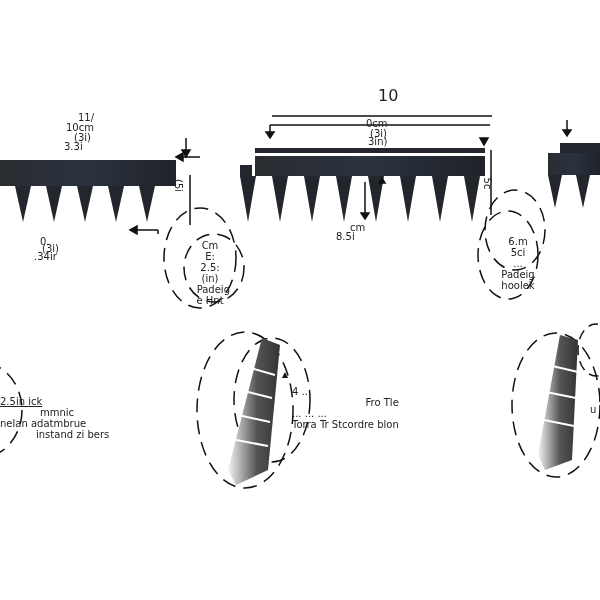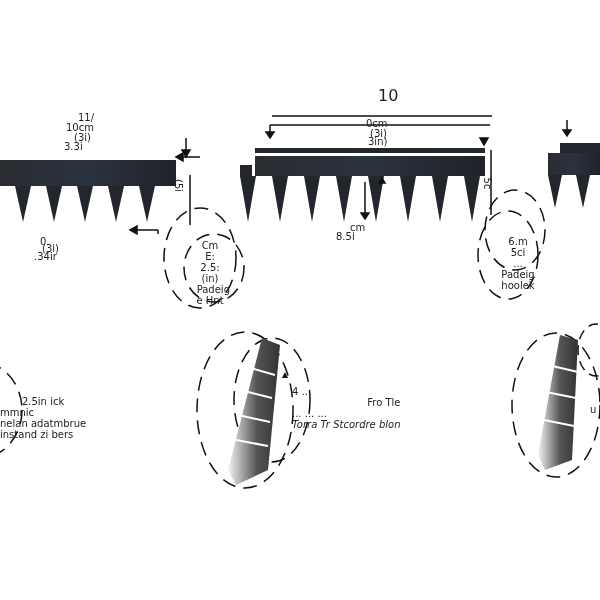--- a/index.html
+++ b/index.html
@@ -151,24 +151,24 @@
 </div>
 <div class="abs" style="left:496px;top:236px;width:44px;text-align:center;">
   <div class="lbl" style="position:static;text-align:center;">6.m</div>
   <div class="lbl" style="position:static;">5ci</div>
   <div class="lbl small" style="position:static;">...</div>
   <div class="lbl small" style="position:static;">Padeig</div>
   <div class="lbl small" style="position:static;">hoolek</div>
 </div>
 
 <div class="abs" style="left:0;top:396px;text-align:left;">
-  <div class="lbl" style="position:static;text-align:center;">2.5in ick</div>
-  <div class="lbl small" style="position:static;text-align:left;">mmnic</div>
+  <div class="lbl" style="position:static;text-align:left;text-decoration:underline;">2.5in ick</div>
+  <div class="lbl small" style="position:static;text-align:left;padding-left:40px;">mmnic</div>
   <div class="lbl small" style="position:static;text-align:left;">nelan adatmbrue</div>
-  <div class="lbl small" style="position:static;text-align:left;">instand zi bers</div>
+  <div class="lbl small" style="position:static;text-align:left;padding-left:36px;">instand zi bers</div>
 </div>
 <div class="abs" style="left:292px;top:386px;text-align:left;">
   <div class="lbl small" style="position:static;text-align:left;">4 ...</div>
   <div class="lbl small" style="position:static;text-align:right;">Fro Tle</div>
   <div class="lbl small" style="position:static;text-align:left;">... ... ...</div>
-  <div class="lbl small" style="position:static;text-align:left;font-style:italic;">Torra Tr Stcordre blon</div>
+  <div class="lbl small" style="position:static;text-align:left;">Torra Tr Stcordre blon</div>
 </div>
 <div class="lbl small" style="left:590px;top:404px;">u</div>
 
 </body></html>

